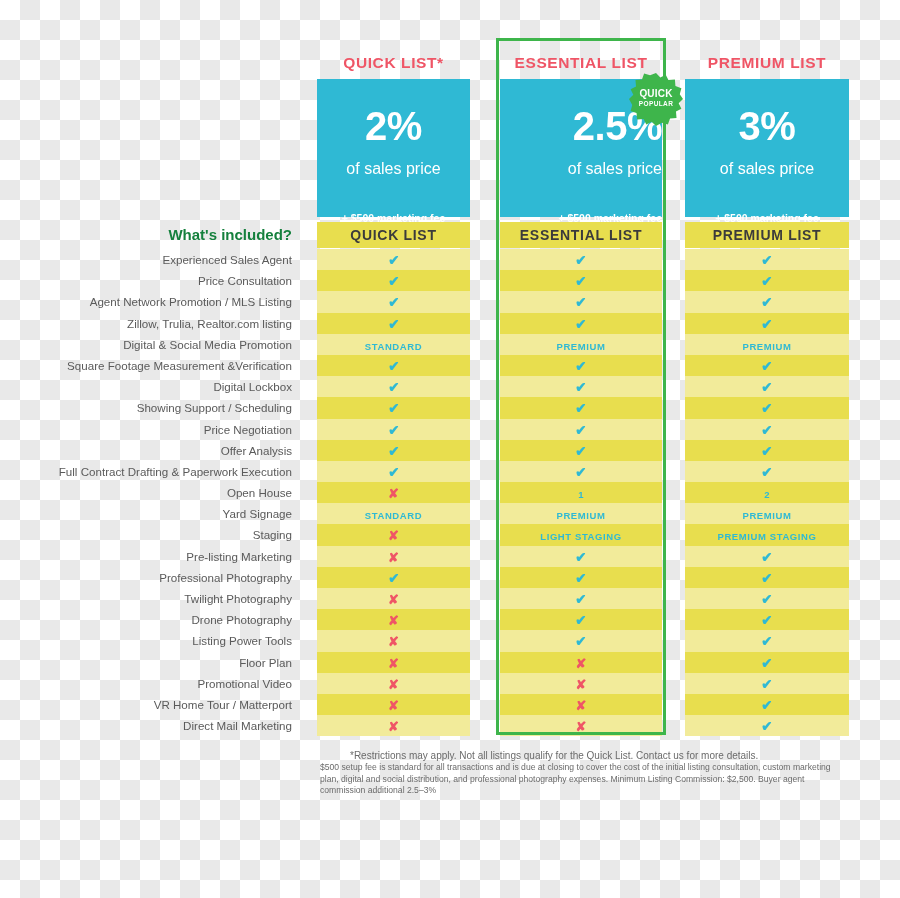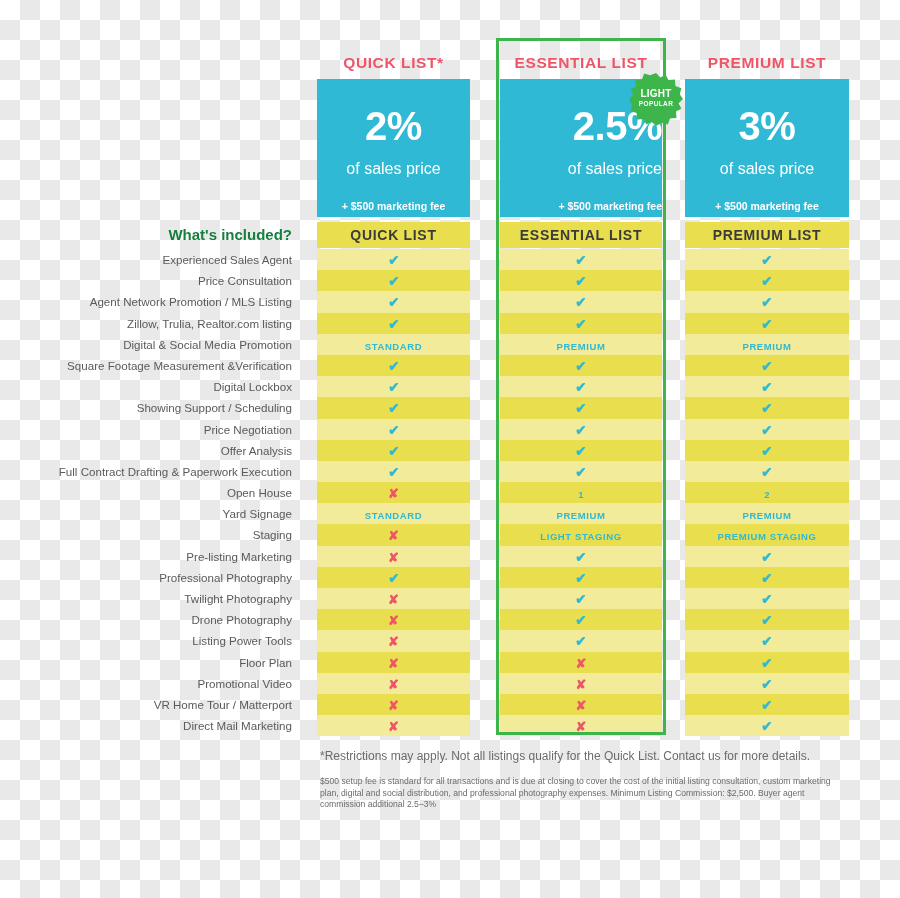--- a/index.html
+++ b/index.html
@@ -56,21 +56,21 @@
     line-height: 42px;
     letter-spacing: -0.5px;
   }
   .price-sub {
     margin-top: 12px;
     font-size: 16px;
     font-weight: normal;
     line-height: 20px;
   }
   .price-fee {
-    margin-top: 20px;
+    margin-top: 32px;
     font-size: 10.5px;
     font-weight: bold;
     line-height: 14px;
   }
 
   
   .col-head {
     position: absolute;
     top: 222px;
     height: 26px;
@@ -206,26 +206,26 @@
   }
 
   
   .footnotes {
     position: absolute;
     left: 320px;
     top: 750px;
     width: 530px;
   }
   .fn1 {
-    font-size: 12px;
+    font-size: 10px;
     line-height: 12px;
     color: #6b6b6b;
+    padding-left: 30px;
   }
   .fn2 {
-    margin-top: 14px;
     font-size: 8.6px;
     line-height: 11.5px;
     color: #6b6b6b;
   }
 </style>
 </head>
 <body>
 
 <div id="stage">
 
@@ -248,21 +248,21 @@
   <div class="price-panel" style="left:685px; width:164px;">
     <div class="price-big">3%</div>
     <div class="price-sub">of sales price</div>
     <div class="price-fee">+ $500 marketing fee</div>
   </div>
 
   <div class="badge">
     <svg width="54" height="54" viewBox="0 0 100 100">
       <polygon fill="#3eb54b" points="50,2 58,10 68,5 73,15 85,14 86,26 97,30 94,41 100,50 92,58 97,68 87,73 88,85 76,86 72,97 61,94 50,100 42,92 32,97 27,87 15,88 14,76 3,72 6,61 0,50 8,42 3,32 13,27 12,15 24,14 28,3 39,6"></polygon>
     </svg>
-    <div class="badge-t1">LIGHT</div>
+    <div class="badge-t1">QUICK</div>
     <div class="badge-t2">POPULAR</div>
   </div>
 
   <div class="whats-included">What's included?</div>
   <div class="col-head" style="left:317px; width:153px;">QUICK LIST</div>
   <div class="col-head" style="left:500px; width:162px;">ESSENTIAL LIST</div>
   <div class="col-head" style="left:685px; width:164px;">PREMIUM LIST</div>
 
   <div class="labels" id="labels">
       <div class="label-cell">Experienced Sales Agent</div>

